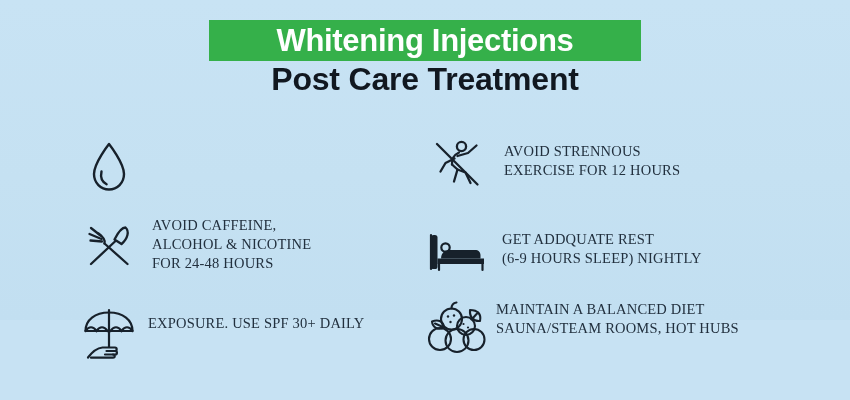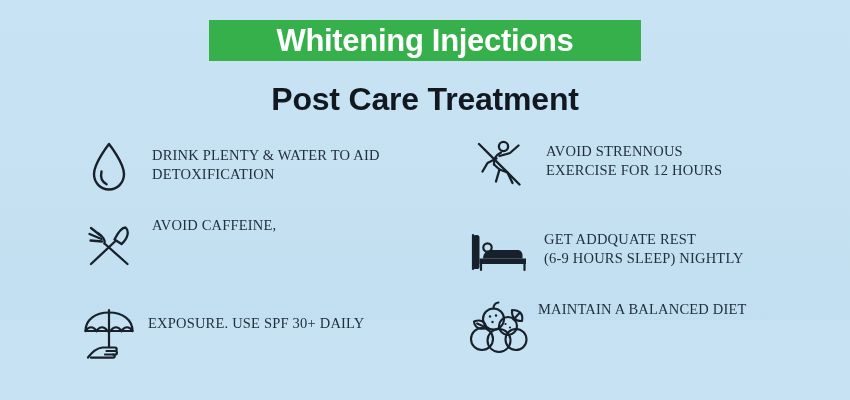--- a/index.html
+++ b/index.html
@@ -45,21 +45,21 @@
     font-family: "Liberation Sans", sans-serif;
     font-weight: bold;
     font-size: 31px;
     letter-spacing: -0.3px;
     line-height: 31px;
     white-space: nowrap;
   }
   .subtitle {
     position: absolute;
     left: 0;
-    top: 80px;
+    top: 60px;
     width: 850px;
     text-align: center;
     color: #111820;
     font-family: "Liberation Sans", sans-serif;
     font-weight: bold;
     font-size: 32px;
     letter-spacing: -0.2px;
     line-height: 38px;
     white-space: nowrap;
   }
@@ -72,21 +72,21 @@
     width: 850px;
     height: 266px;
   }
   .column {
     position: absolute;
     top: 0;
     width: 380px;
     height: 266px;
   }
   .column.left  { left: 78px; }
-  .column.right { left: 468px; }
+  .column.right { left: 426px; }
 
   .tip {
     position: absolute;
     left: 0;
     display: flex;
     align-items: flex-start;
     width: 380px;
   }
 
   
@@ -147,42 +147,40 @@
 
     <div class="column left">
 
       <div class="tip row1">
         <div class="tip-icon">
           <svg width="40" height="52" viewBox="0 0 40 52" fill="none" stroke="#17212b" stroke-width="2.4" stroke-linecap="round" stroke-linejoin="round">
             <path d="M20 3 C20 3 35 22 35 33 C35 41.8 28.3 48.5 20 48.5 C11.7 48.5 5 41.8 5 33 C5 22 20 3 20 3 Z"></path>
             <path d="M12.5 30.5 C11.2 36.5 13.2 41 17.6 43.2"></path>
           </svg>
         </div>
-        <div class="tip-text">
-          <span class="line">DRINK PLENTY &amp; WATER TO AID</span>
-          <span class="line">DETOXIFICATION</span>
-        </div>
       </div>
 
       <div class="tip row2">
         <div class="tip-icon">
           <svg width="48" height="48" viewBox="0 0 48 48" fill="none" stroke="#17212b" stroke-width="2.3" stroke-linecap="round" stroke-linejoin="round">
 
             <path d="M6 7 L15.5 14.5"></path>
             <path d="M4.5 13 L16.5 18"></path>
             <path d="M5.5 19.5 L17 20.5"></path>
             <path d="M13.5 12.5 C19 16.5 20.5 19.5 19.5 22.5"></path>
             <path d="M19.5 22.5 L42.5 43"></path>
 
             <path d="M40.5 6.5 C44.5 10 43 17.5 36.5 23 L29.5 18.5 C33 11.5 37 6.5 40.5 6.5 Z"></path>
             <path d="M30.5 20 L6 43"></path>
           </svg>
         </div>
         <div class="tip-text">
           <span class="line">AVOID CAFFEINE,</span>
+          <span class="line">ALCOHOL &amp; NICOTINE</span>
+          <span class="line">FOR 24-48 HOURS</span>
         </div>
       </div>
 
       <div class="tip row3">
         <div class="tip-icon">
           <svg width="54" height="52" viewBox="0 0 54 52" fill="none" stroke="#17212b" stroke-width="2.2" stroke-linecap="round" stroke-linejoin="round">
 
             <path d="M3.5 22 C3.5 11 13 3.5 27 3.5 C41 3.5 50.5 11 50.5 22 Z"></path>
 
             <path d="M3.5 22 C7 17 11 17 14.5 22"></path>
@@ -270,17 +268,18 @@
             <path d="M6 20.5 C12.5 18 17.5 20.5 18 26.5 C12 29.5 6.5 26.5 6 20.5 Z"></path>
             <path d="M9 22.5 L17 26"></path>
 
             <circle cx="14" cy="38" r="11"></circle>
             <circle cx="31" cy="39.5" r="11.5"></circle>
             <circle cx="48" cy="38.5" r="10.5"></circle>
           </svg>
         </div>
         <div class="tip-text">
           <span class="line">MAINTAIN A BALANCED DIET</span>
+          <span class="line">SAUNA/STEAM ROOMS, HOT HUBS</span>
         </div>
       </div>
     </div>
   </div>
 </div>
 
 </body></html>

